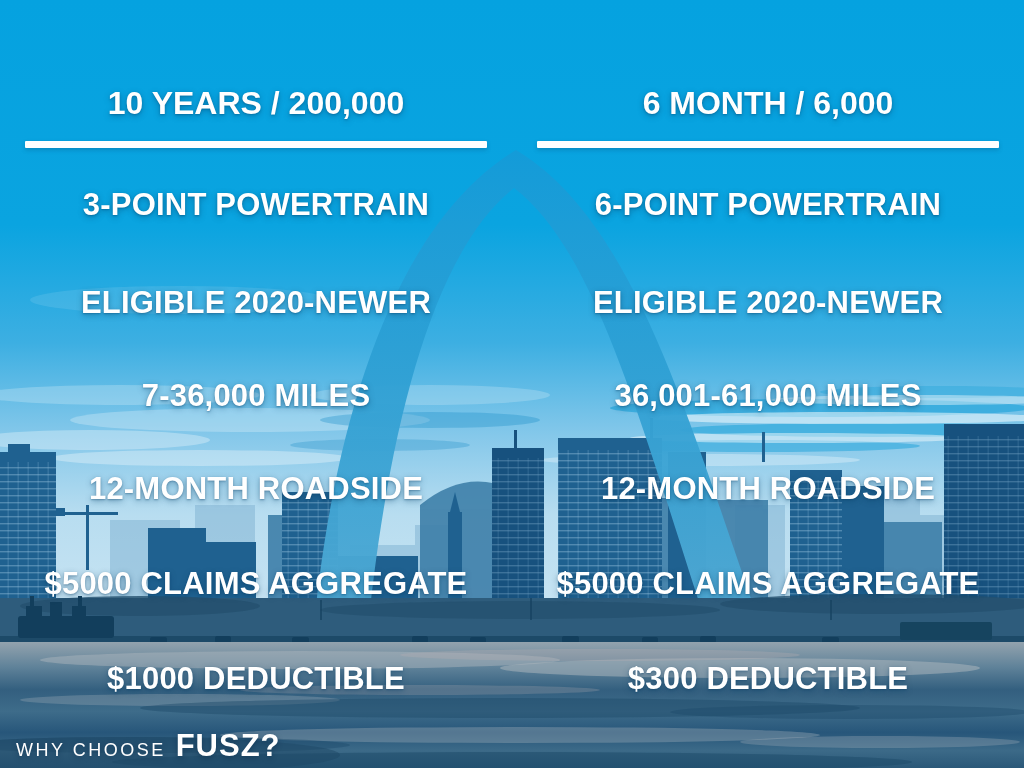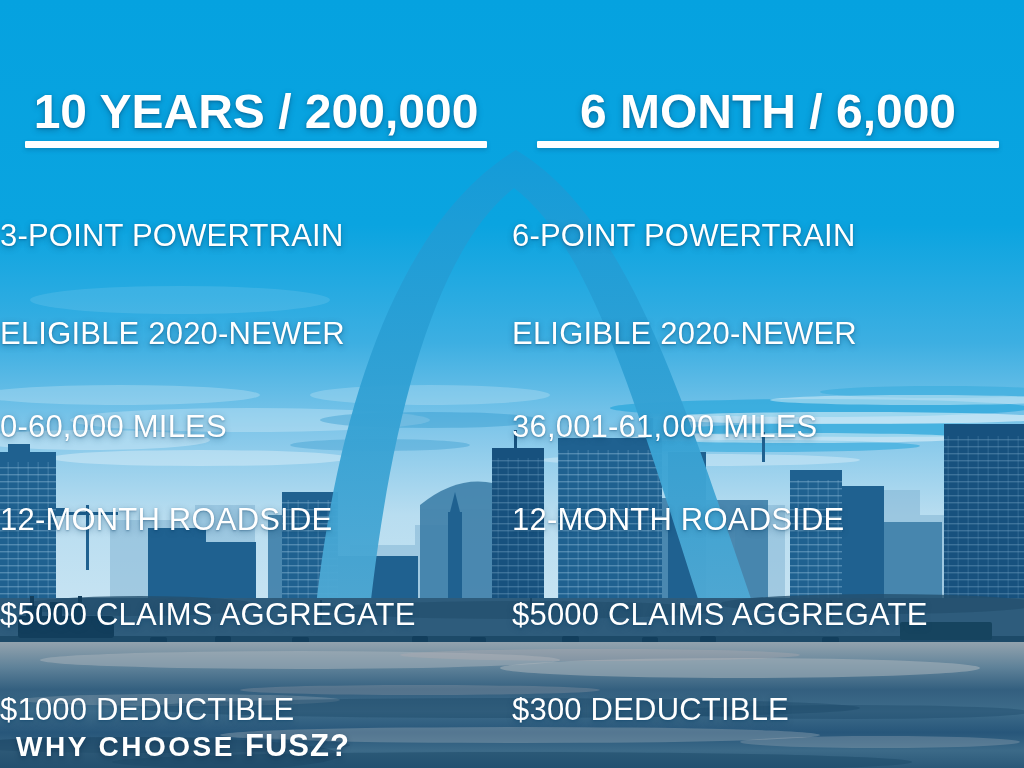--- a/index.html
+++ b/index.html
@@ -6,47 +6,46 @@
   .poster{
     position:relative;width:1024px;height:768px;overflow:hidden;
     font-family:"Liberation Sans","DejaVu Sans",sans-serif;color:#ffffff;
   }
   .bg{position:absolute;left:0;top:0;width:1024px;height:768px;display:block;}
   .col{position:absolute;top:0;height:768px;width:512px;}
   .col.left{left:0;}
   .col.right{left:512px;}
   .plan-title{
     position:absolute;top:86px;left:0;width:100%;margin:0;text-align:center;
-    font-size:48px;line-height:1.1;font-weight:bold;letter-spacing:0;
+    font-size:32px;line-height:1.1;font-weight:bold;letter-spacing:0;
     text-shadow:0 2px 6px rgba(8,61,100,.40),0 1px 2px rgba(8,61,100,.35);
   }
   .rule{
     position:absolute;top:141px;left:50%;transform:translateX(-50%);
     width:462px;height:7px;background:#ffffff;border-radius:1px;
     box-shadow:0 2px 4px rgba(8,61,100,.25);
   }
   .features{list-style:none;margin:0;padding:0;}
   .feature{
-    position:absolute;left:0;width:100%;height:36px;
-    font-size:31px;font-weight:normal;letter-spacing:.2px;
+    position:absolute;left:0;width:100%;height:36px;text-align:center;
+    font-size:31px;font-weight:bold;letter-spacing:.2px;
     text-shadow:0 2px 6px rgba(8,61,100,.42),0 1px 2px rgba(8,61,100,.38);
     white-space:nowrap;
-    margin-top:31px;
   }
   .feature:nth-child(1){top:187px;}
   .feature:nth-child(2){top:285px;}
   .feature:nth-child(3){top:378px;}
   .feature:nth-child(4){top:471px;}
   .feature:nth-child(5){top:566px;}
   .feature:nth-child(6){top:661px;}
   .footer{
     position:absolute;left:16px;top:728px;display:flex;align-items:baseline;gap:10px;
     text-shadow:0 2px 5px rgba(8,40,70,.5);
   }
-  .footer .prefix{font-size:28px;font-weight:bold;letter-spacing:2.5px;}
+  .footer .prefix{font-size:18px;font-weight:normal;letter-spacing:2.5px;}
   .footer .brand{font-size:31px;font-weight:bold;letter-spacing:1px;}
 </style>
 </head>
 <body>
 
 <div class="poster">
 
   <svg class="bg" viewBox="0 0 1024 768" preserveAspectRatio="none">
     <defs>
       <linearGradient id="skyGrad" x1="0" y1="0" x2="0" y2="1">
@@ -198,21 +197,21 @@
       <ellipse cx="120" cy="755" rx="220" ry="18" fill="#1D4765" opacity="0.50"></ellipse>
     </g>
   </svg>
 
   <section class="col left">
     <h1 class="plan-title">10 YEARS / 200,000</h1>
     <div class="rule"></div>
     <ul class="features">
       <li class="feature">3-POINT POWERTRAIN</li>
       <li class="feature">ELIGIBLE 2020-NEWER</li>
-      <li class="feature">0-60,000 MILES</li>
+      <li class="feature">7-36,000 MILES</li>
       <li class="feature">12-MONTH ROADSIDE</li>
       <li class="feature">$5000 CLAIMS AGGREGATE</li>
       <li class="feature">$1000 DEDUCTIBLE</li>
     </ul>
   </section>
 
   <section class="col right">
     <h1 class="plan-title">6 MONTH / 6,000</h1>
     <div class="rule"></div>
     <ul class="features">

